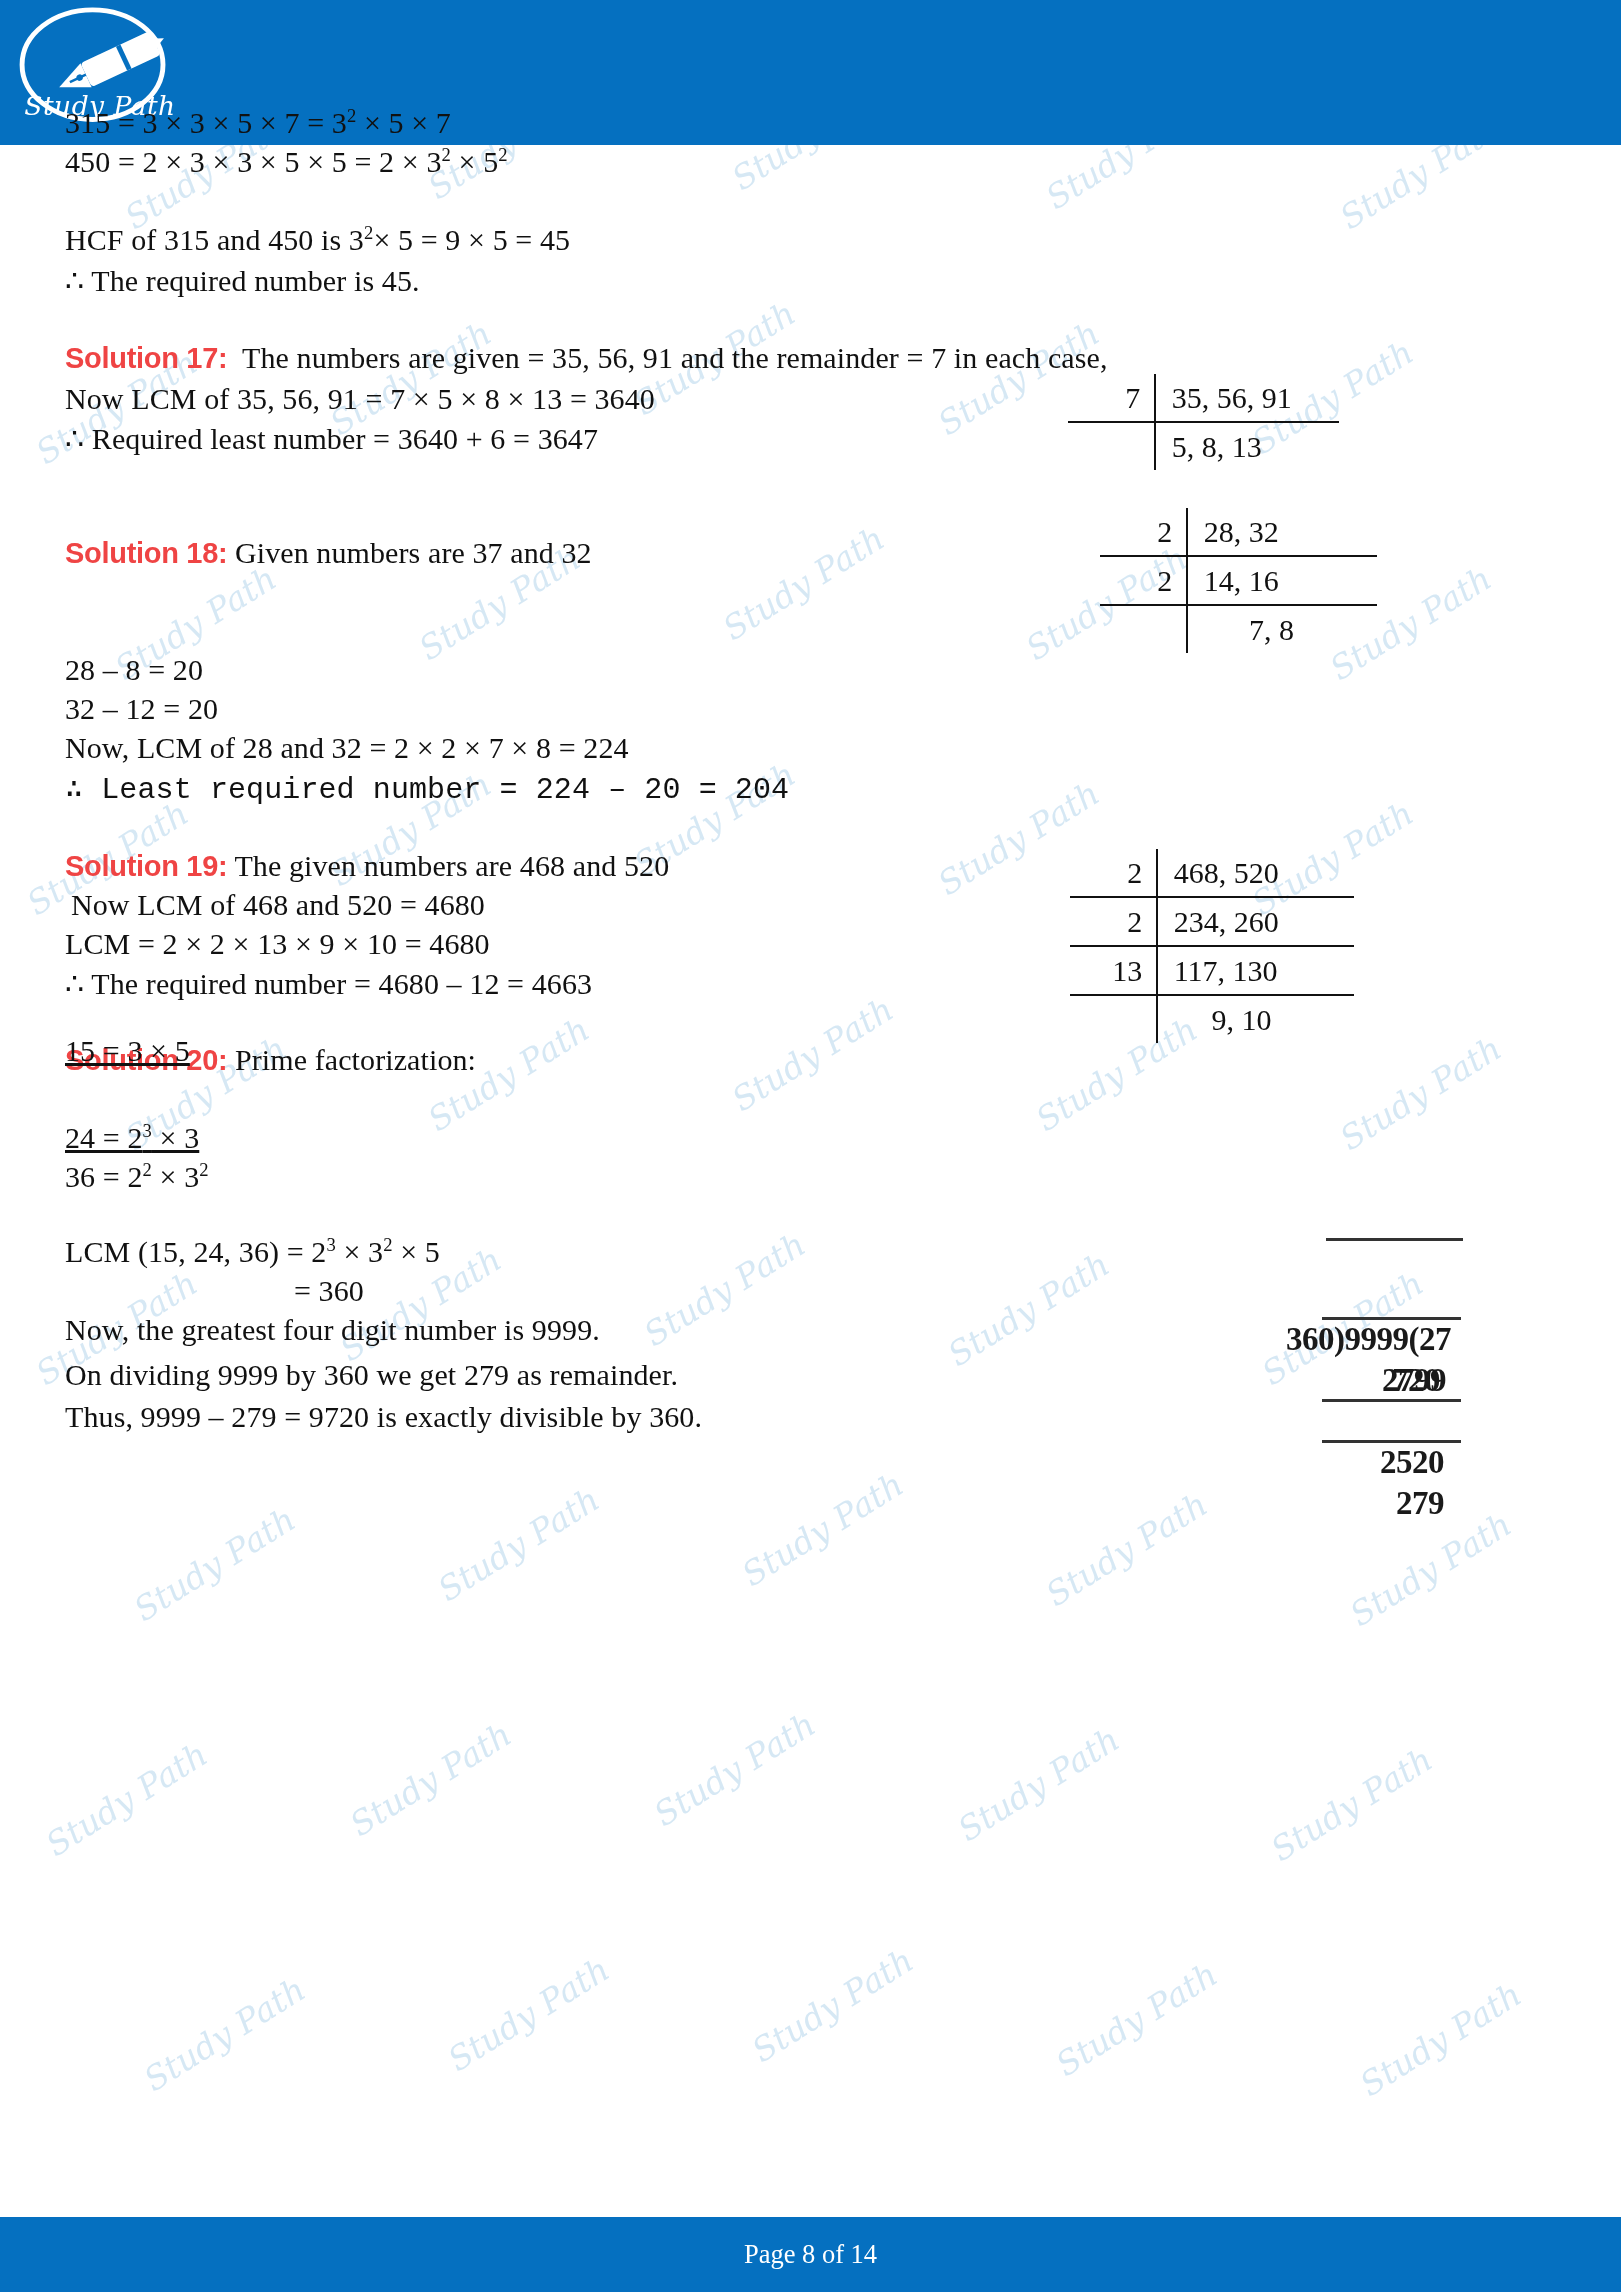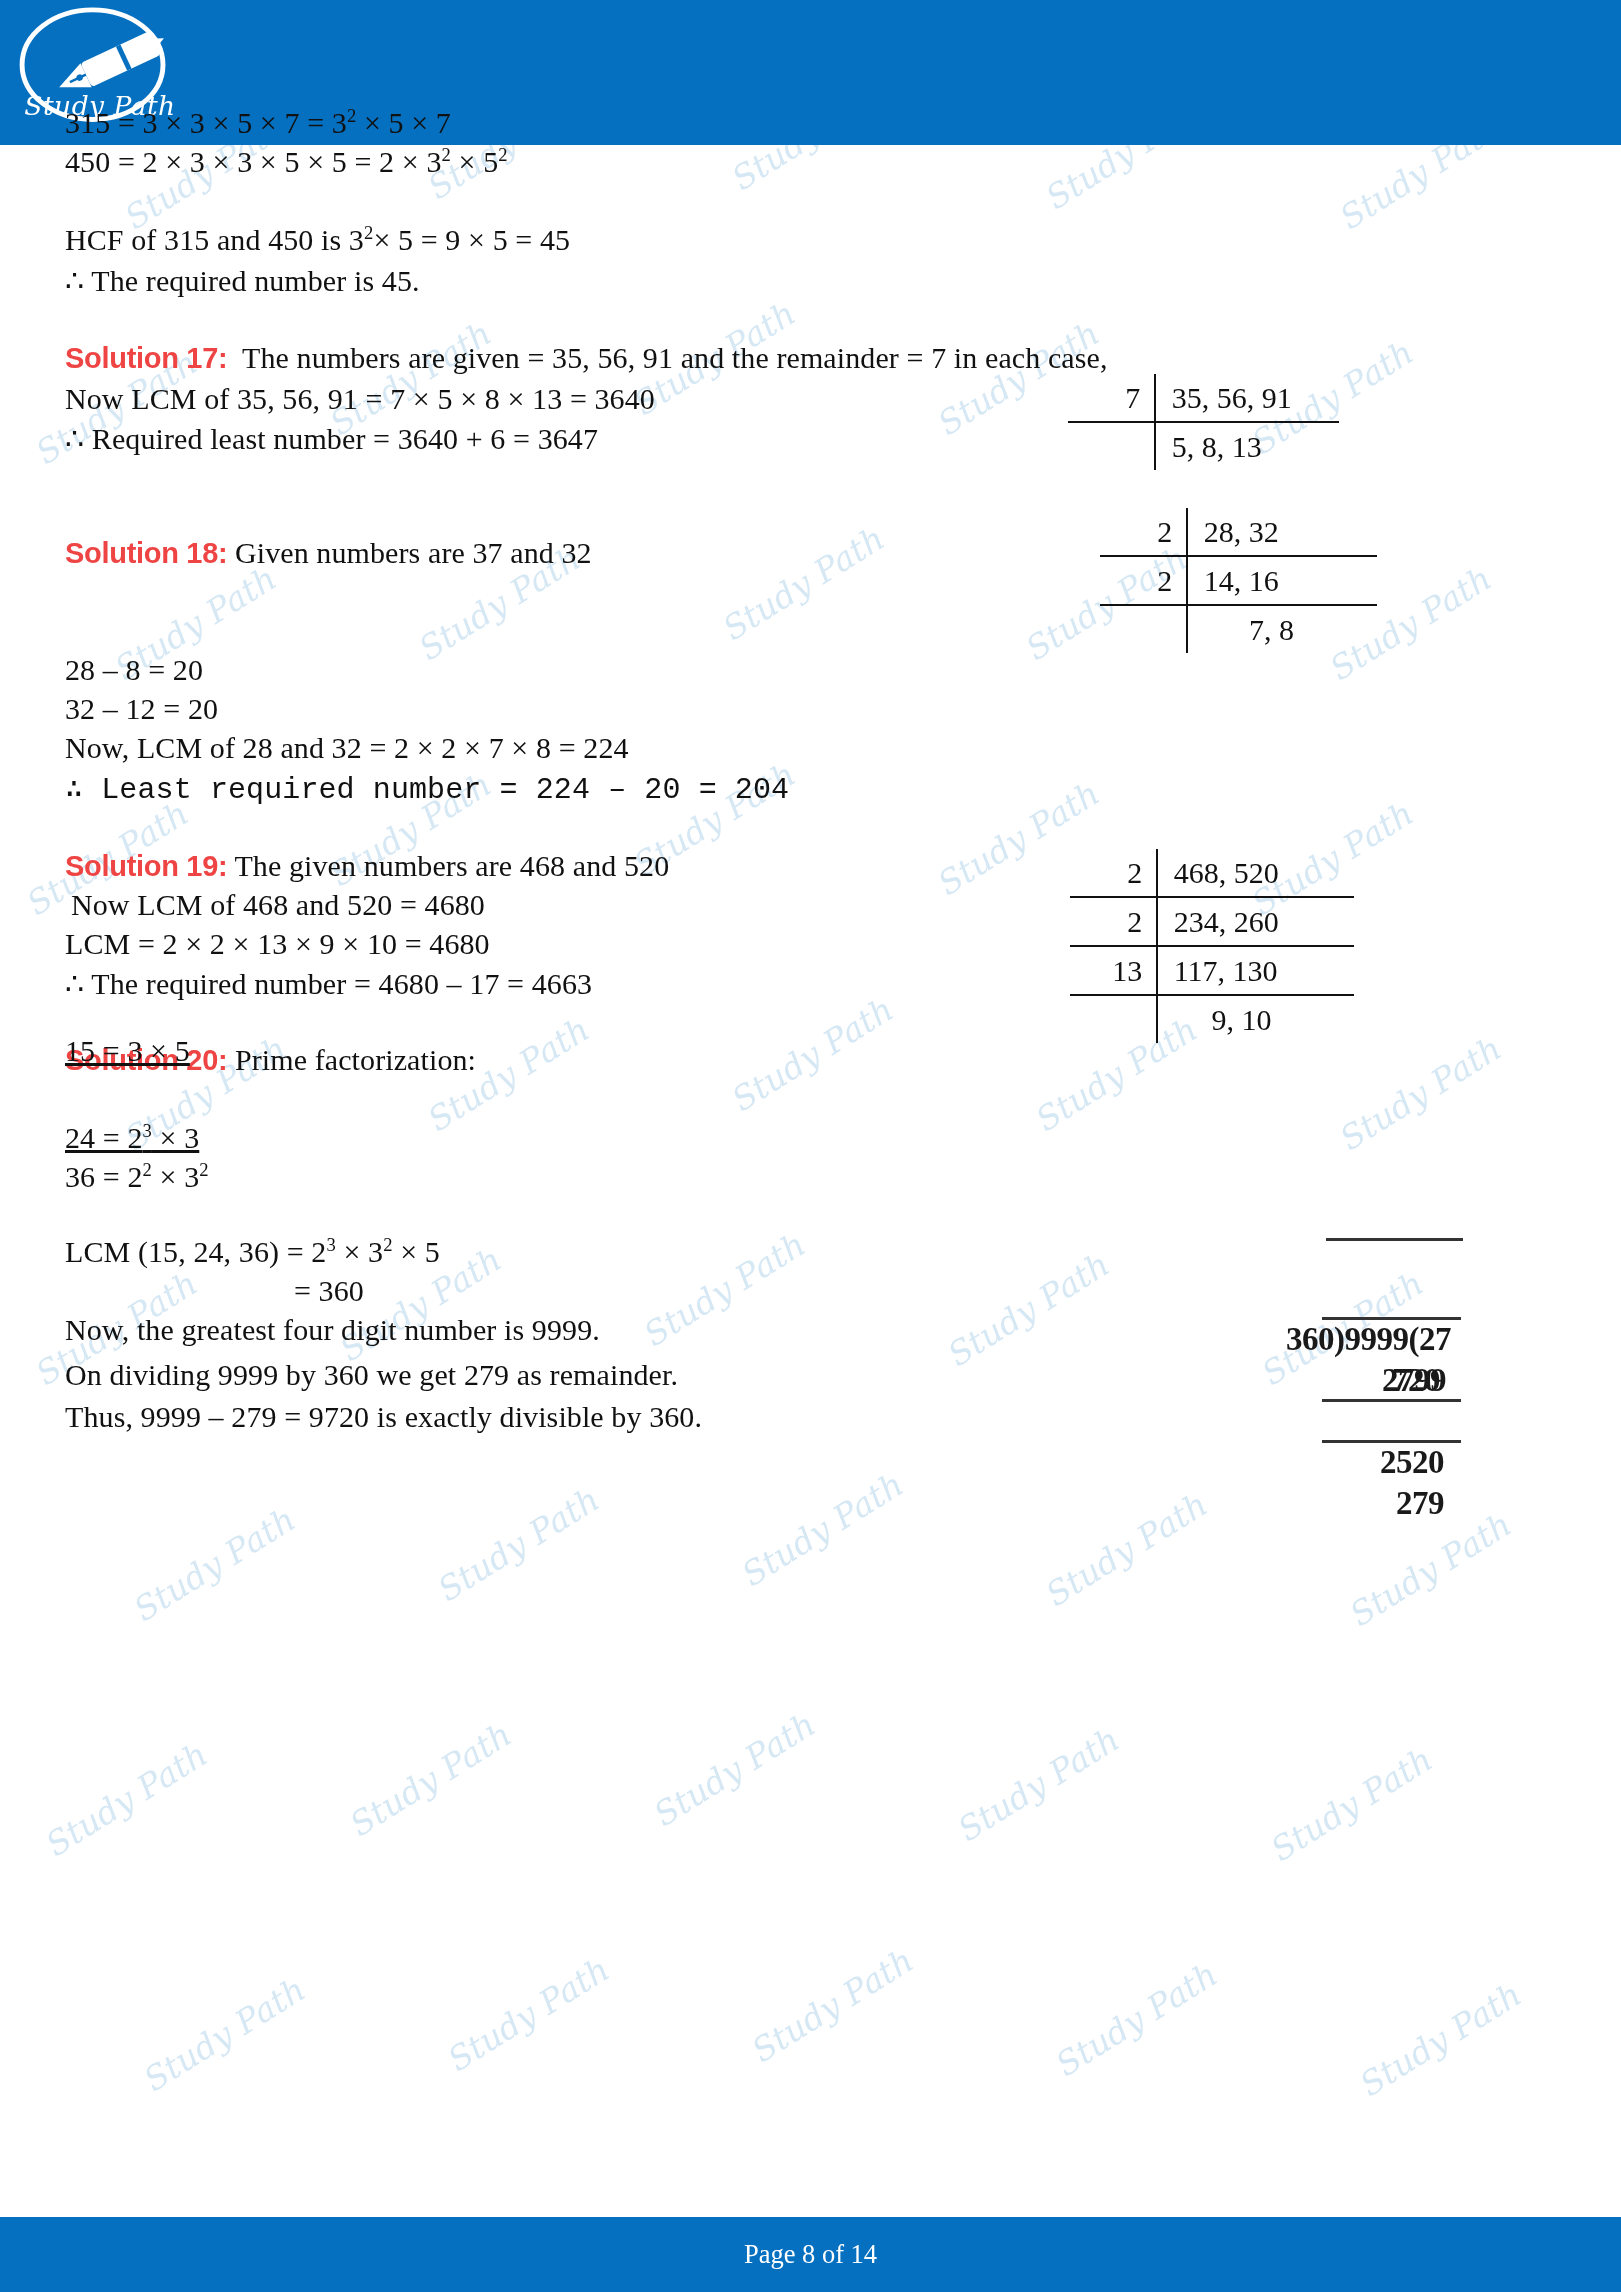--- a/index.html
+++ b/index.html
@@ -322,21 +322,21 @@
       <div class="row lastrow">
         <div class="dcell"></div>
         <div class="vcell" style="justify-content:center; padding-left:0; padding-right:21.6px;">7, 8</div>
       </div>
     </div>
 
     <div class="ln" style="left:65px; top:849px;"><span class="sol">Solution 19:</span><span> The given numbers are 468 and 520</span></div>
 
     <div class="ln" style="left:71px; top:888px;">Now LCM of 468 and 520 = 4680</div>
     <div class="ln" style="left:65px; top:927px;">LCM = 2 × 2 × 13 × 9 × 10 = 4680</div>
-    <div class="ln" style="left:65px; top:966px;">∴ The required number = 4680 – 17 = 4663</div>
+    <div class="ln" style="left:65px; top:966px;">∴ The required number = 4680 – 12 = 4663</div>
 
     <div class="divtbl" style="left:1070px; top:849px;">
       <div class="row ruled">
         <div class="dcell">2</div>
         <div class="vcell">468, 520</div>
       </div>
       <div class="row ruled">
         <div class="dcell">2</div>
         <div class="vcell">234, 260</div>
       </div>

